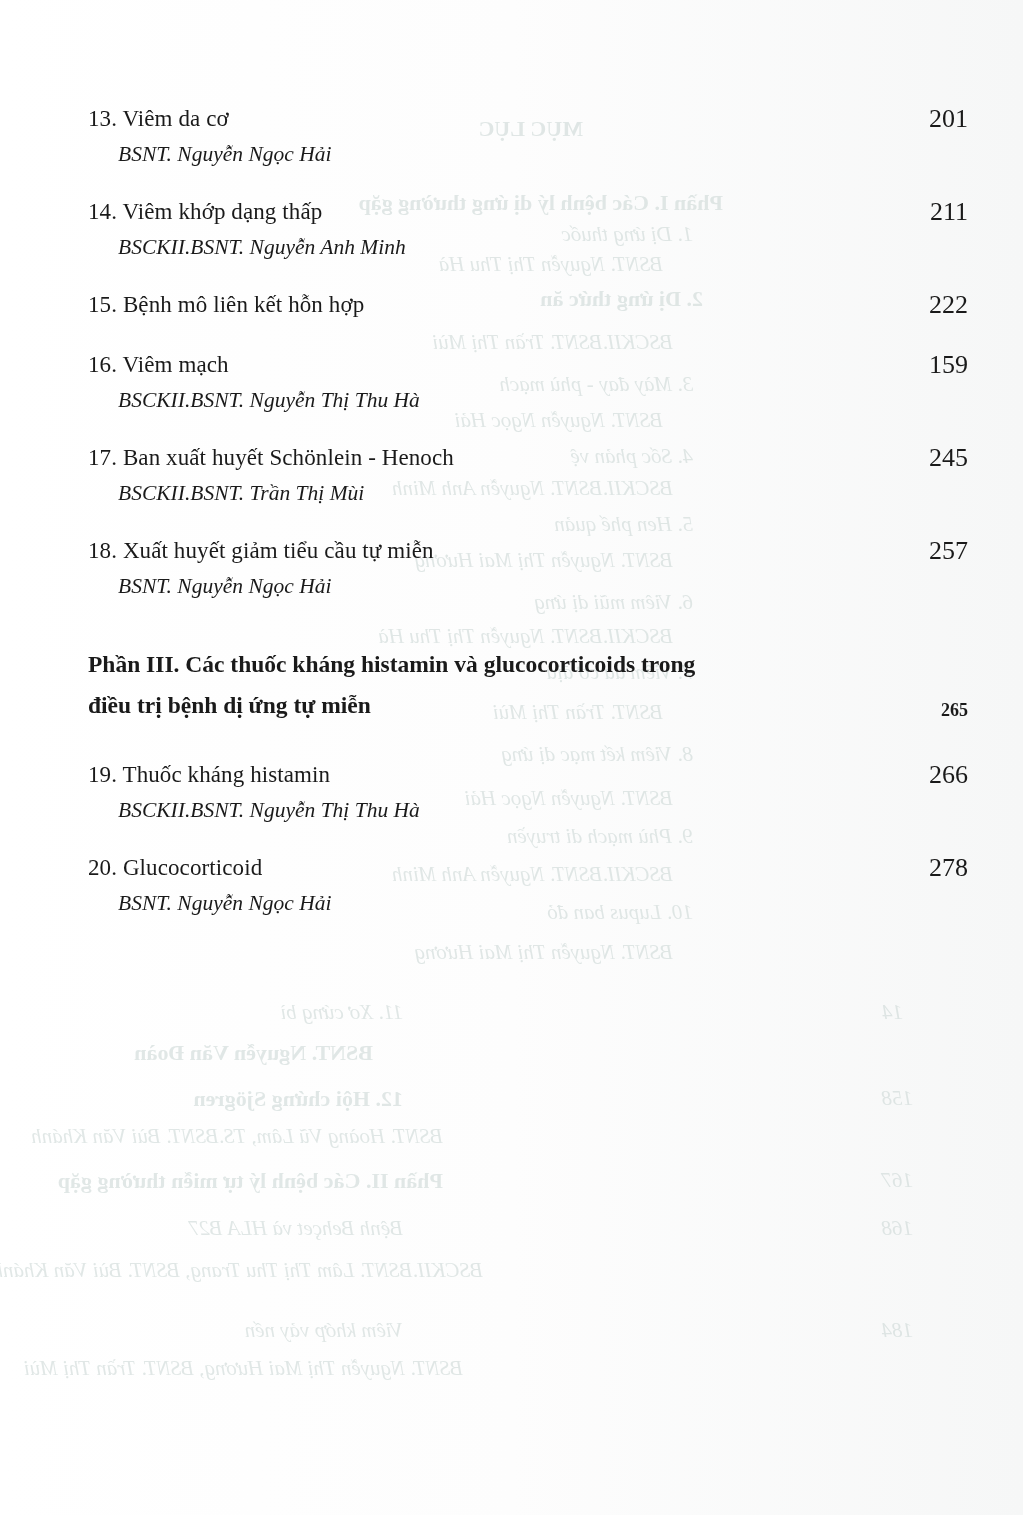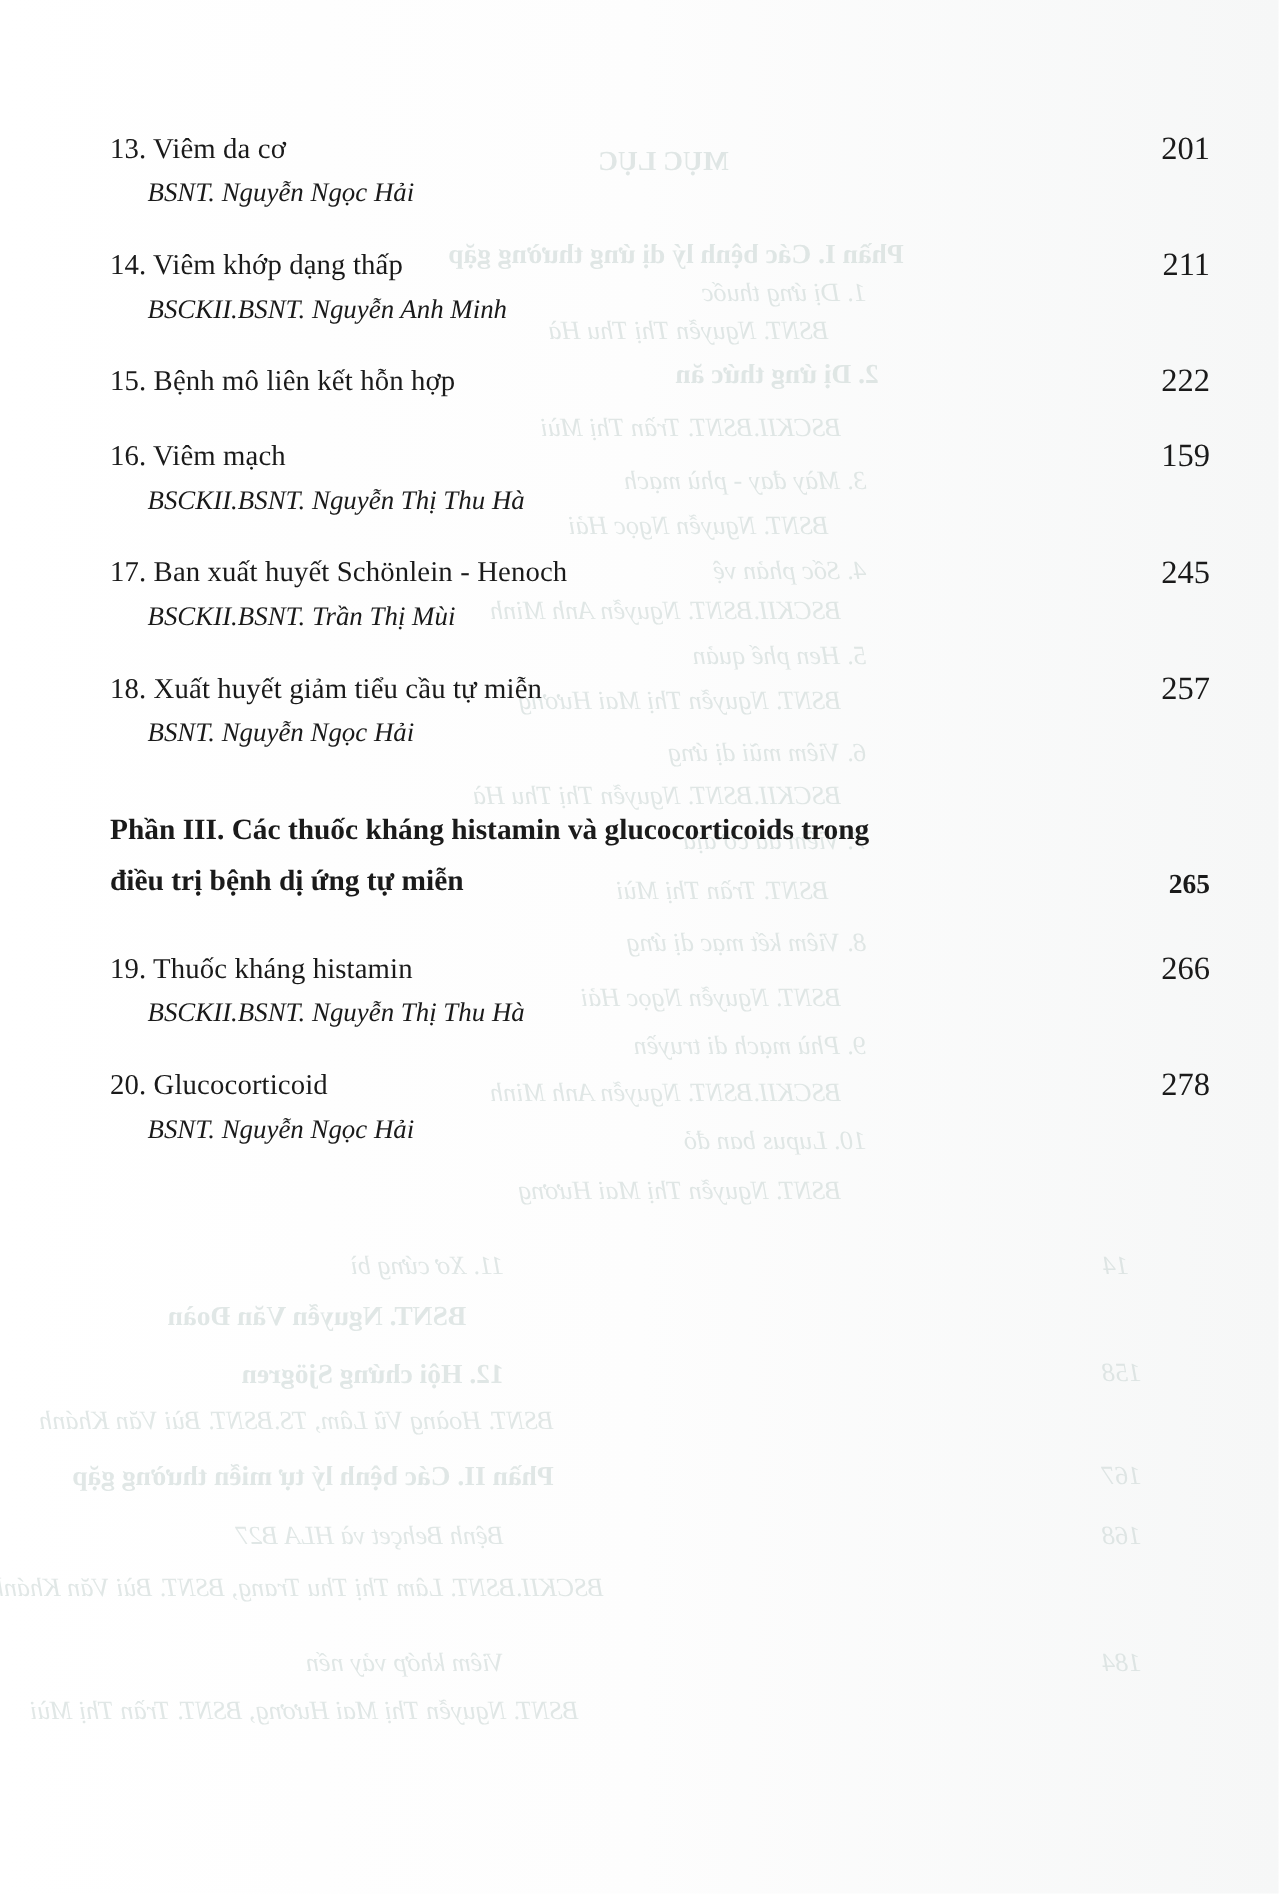--- a/index.html
+++ b/index.html
@@ -94,21 +94,21 @@
   .part-head .ph-row {
     display: flex;
     align-items: flex-end;
     justify-content: space-between;
   }
   .part-head .ph-text {
     max-width: 700px;
   }
   .part-head .ph-page {
     font-weight: bold;
-    font-size: 22px;
+    font-size: 18px;
   }
   .entry.wide-gap { margin-bottom: 45px; }
 </style>
 </head>
 <body>
 
 <div class="page"></div>
 
 <div class="bleed" id="bleed">
     <div class="bl bold" style="top: 116px; left: 440px; font-size: 22px;">MỤC LỤC</div>

